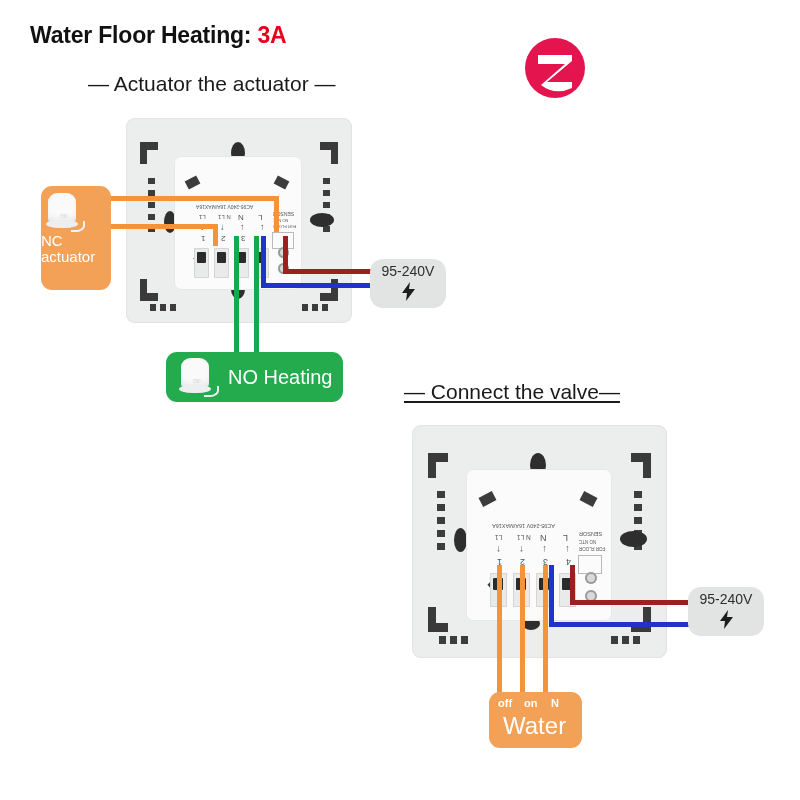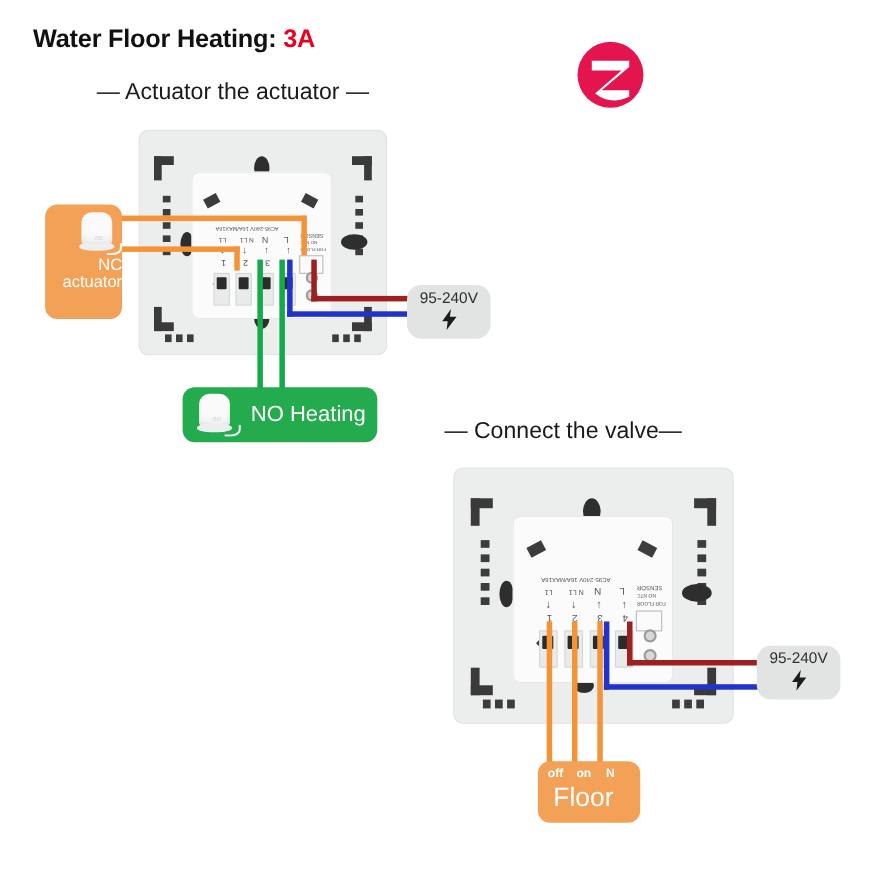--- a/index.html
+++ b/index.html
@@ -162,21 +162,21 @@
 
   <div class="wire w-green abs" style="left:234px;top:236px;width:5px;height:122px;"></div>
   <div class="wire w-green abs" style="left:254px;top:236px;width:5px;height:122px;"></div>
 
   <div class="wire w-blue abs" style="left:261px;top:236px;width:5px;height:52px;"></div>
   <div class="wire w-blue abs" style="left:261px;top:283px;width:112px;height:5px;"></div>
 
   <div class="wire w-red abs" style="left:283px;top:236px;width:5px;height:38px;"></div>
   <div class="wire w-red abs" style="left:283px;top:269px;width:90px;height:5px;"></div>
 
-  <div class="box box-orange" style="left:41px;top:186px;width:70px;height:104px;flex-direction:column;align-items:flex-end;justify-content:flex-start;padding-top:5px;">
+  <div class="box box-orange" style="left:41px;top:186px;width:70px;height:104px;flex-direction:column;align-items:flex-start;justify-content:flex-start;padding-top:5px;">
     <div class="act" style="width:44px;height:42px;">
       <div class="cap" style="left:7px;top:2px;width:28px;height:30px;"></div>
       <div class="ring" style="left:5px;top:29px;width:32px;height:8px;"></div>
       <div class="tail" style="left:30px;top:30px;width:12px;height:9px;"></div>
       <div class="mini" style="left:19px;top:23px;">◳◱</div>
     </div>
     <div class="box-label" style="font-size:15px;line-height:1.05;text-align:center;">NC</div>
     <div class="box-label" style="font-size:15px;line-height:1.1;text-align:center;">actuator</div>
   </div>
 
@@ -192,21 +192,21 @@
 
   <div class="box-power abs" style="left:370px;top:259px;width:76px;height:49px;">
     <div class="pv">95-240V</div>
     <div class="bolt">
       <svg width="15" height="19" viewBox="0 0 15 19">
           <path d="M9 0 L1 11 L6 11 L5 19 L14 7 L8 7 Z" fill="#1d1d1d"></path>
         </svg>
     </div>
   </div>
 
-  <div class="abs section-title" style="left:404px;top:380px;">— Connect the valve—</div>
+  <div class="abs section-title" style="left:404px;top:380px;text-decoration:underline;">— Connect the valve—</div>
 
   <div class="abs thermo" style="left:412px;top:425px;width:255px;height:233px;">
     <div class="tab" style="left:16px;top:28px;width:8px;height:25px;"></div>
     <div class="tab" style="left:16px;top:28px;width:20px;height:9px;"></div>
     <div class="tab" style="right:16px;top:28px;width:8px;height:25px;"></div>
     <div class="tab" style="right:16px;top:28px;width:20px;height:9px;"></div>
     <div class="tab" style="left:16px;bottom:26px;width:8px;height:25px;"></div>
     <div class="tab" style="left:16px;bottom:26px;width:20px;height:9px;"></div>
     <div class="tab" style="right:16px;bottom:26px;width:8px;height:25px;"></div>
     <div class="tab" style="right:16px;bottom:26px;width:20px;height:9px;"></div>
@@ -280,16 +280,16 @@
       <svg width="15" height="19" viewBox="0 0 15 19">
           <path d="M9 0 L1 11 L6 11 L5 19 L14 7 L8 7 Z" fill="#1d1d1d"></path>
         </svg>
     </div>
   </div>
 
   <div class="box box-orange" style="left:489px;top:692px;width:93px;height:56px;">
     <div class="vlabel" style="left:9px;top:5px;">off</div>
     <div class="vlabel" style="left:35px;top:5px;">on</div>
     <div class="vlabel" style="left:62px;top:5px;">N</div>
-    <div class="vname" style="left:14px;top:20px;">Floor</div>
+    <div class="vname" style="left:14px;top:20px;">Water</div>
   </div>
 
 </div>
 
 </body></html>

